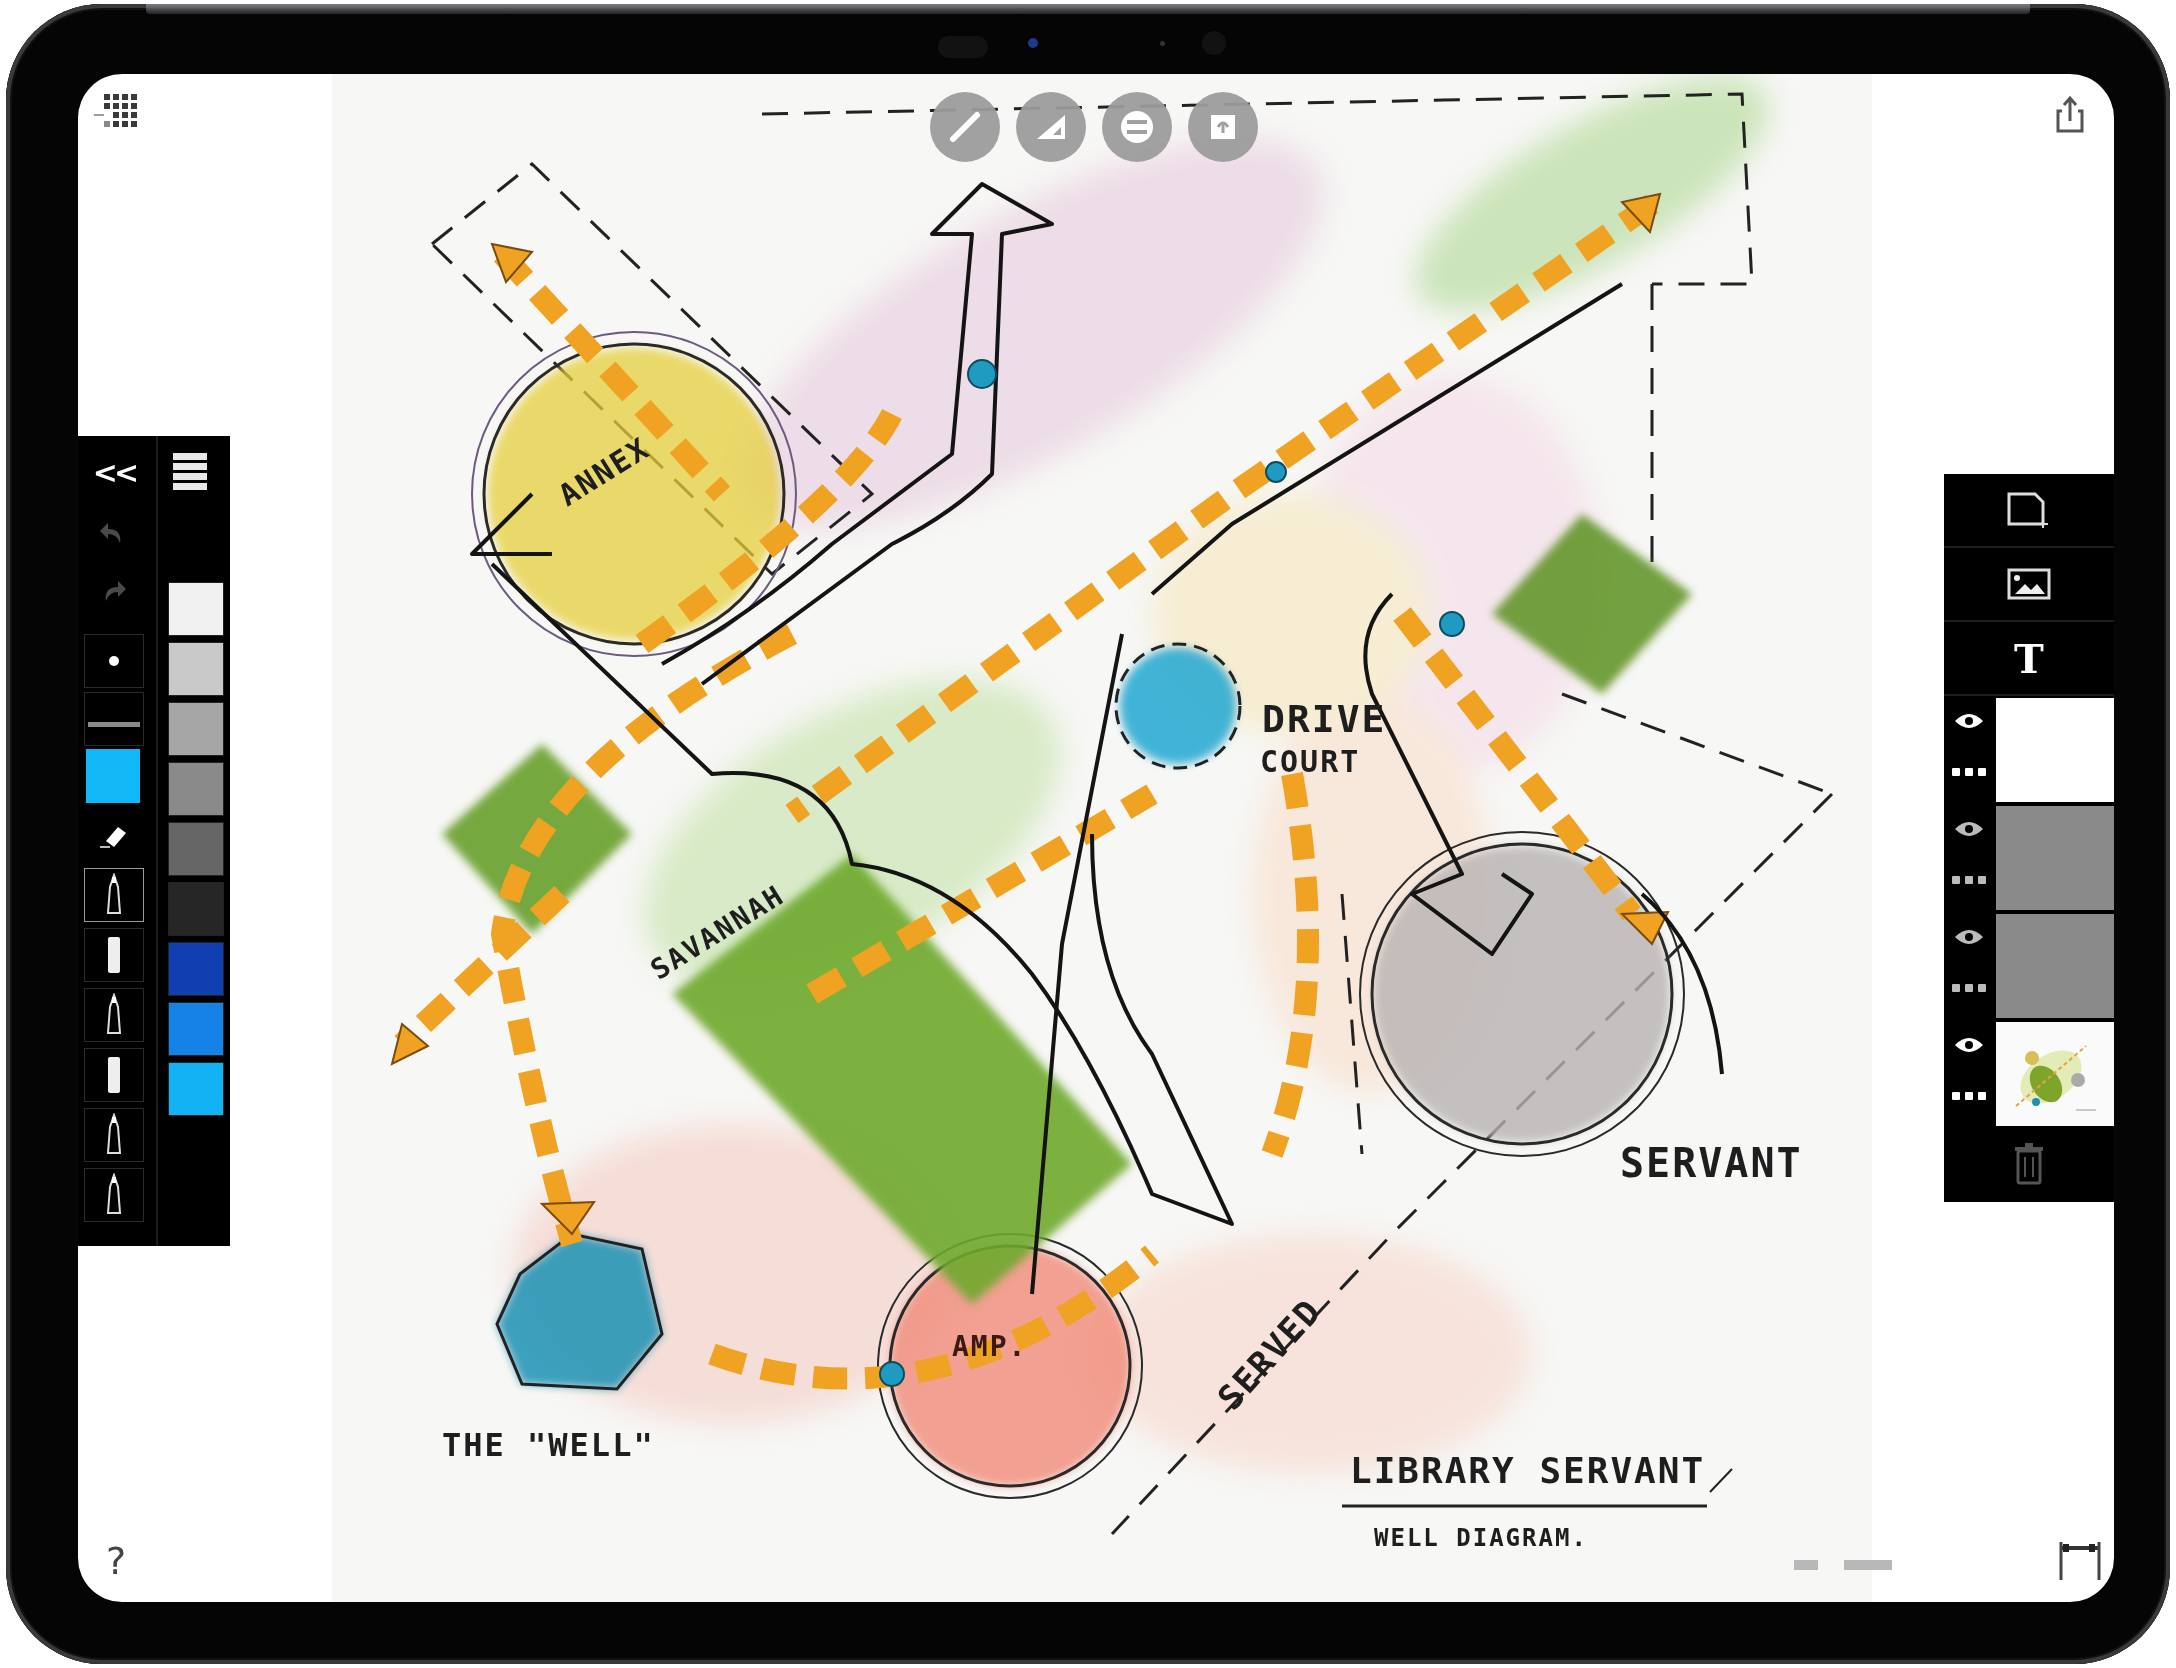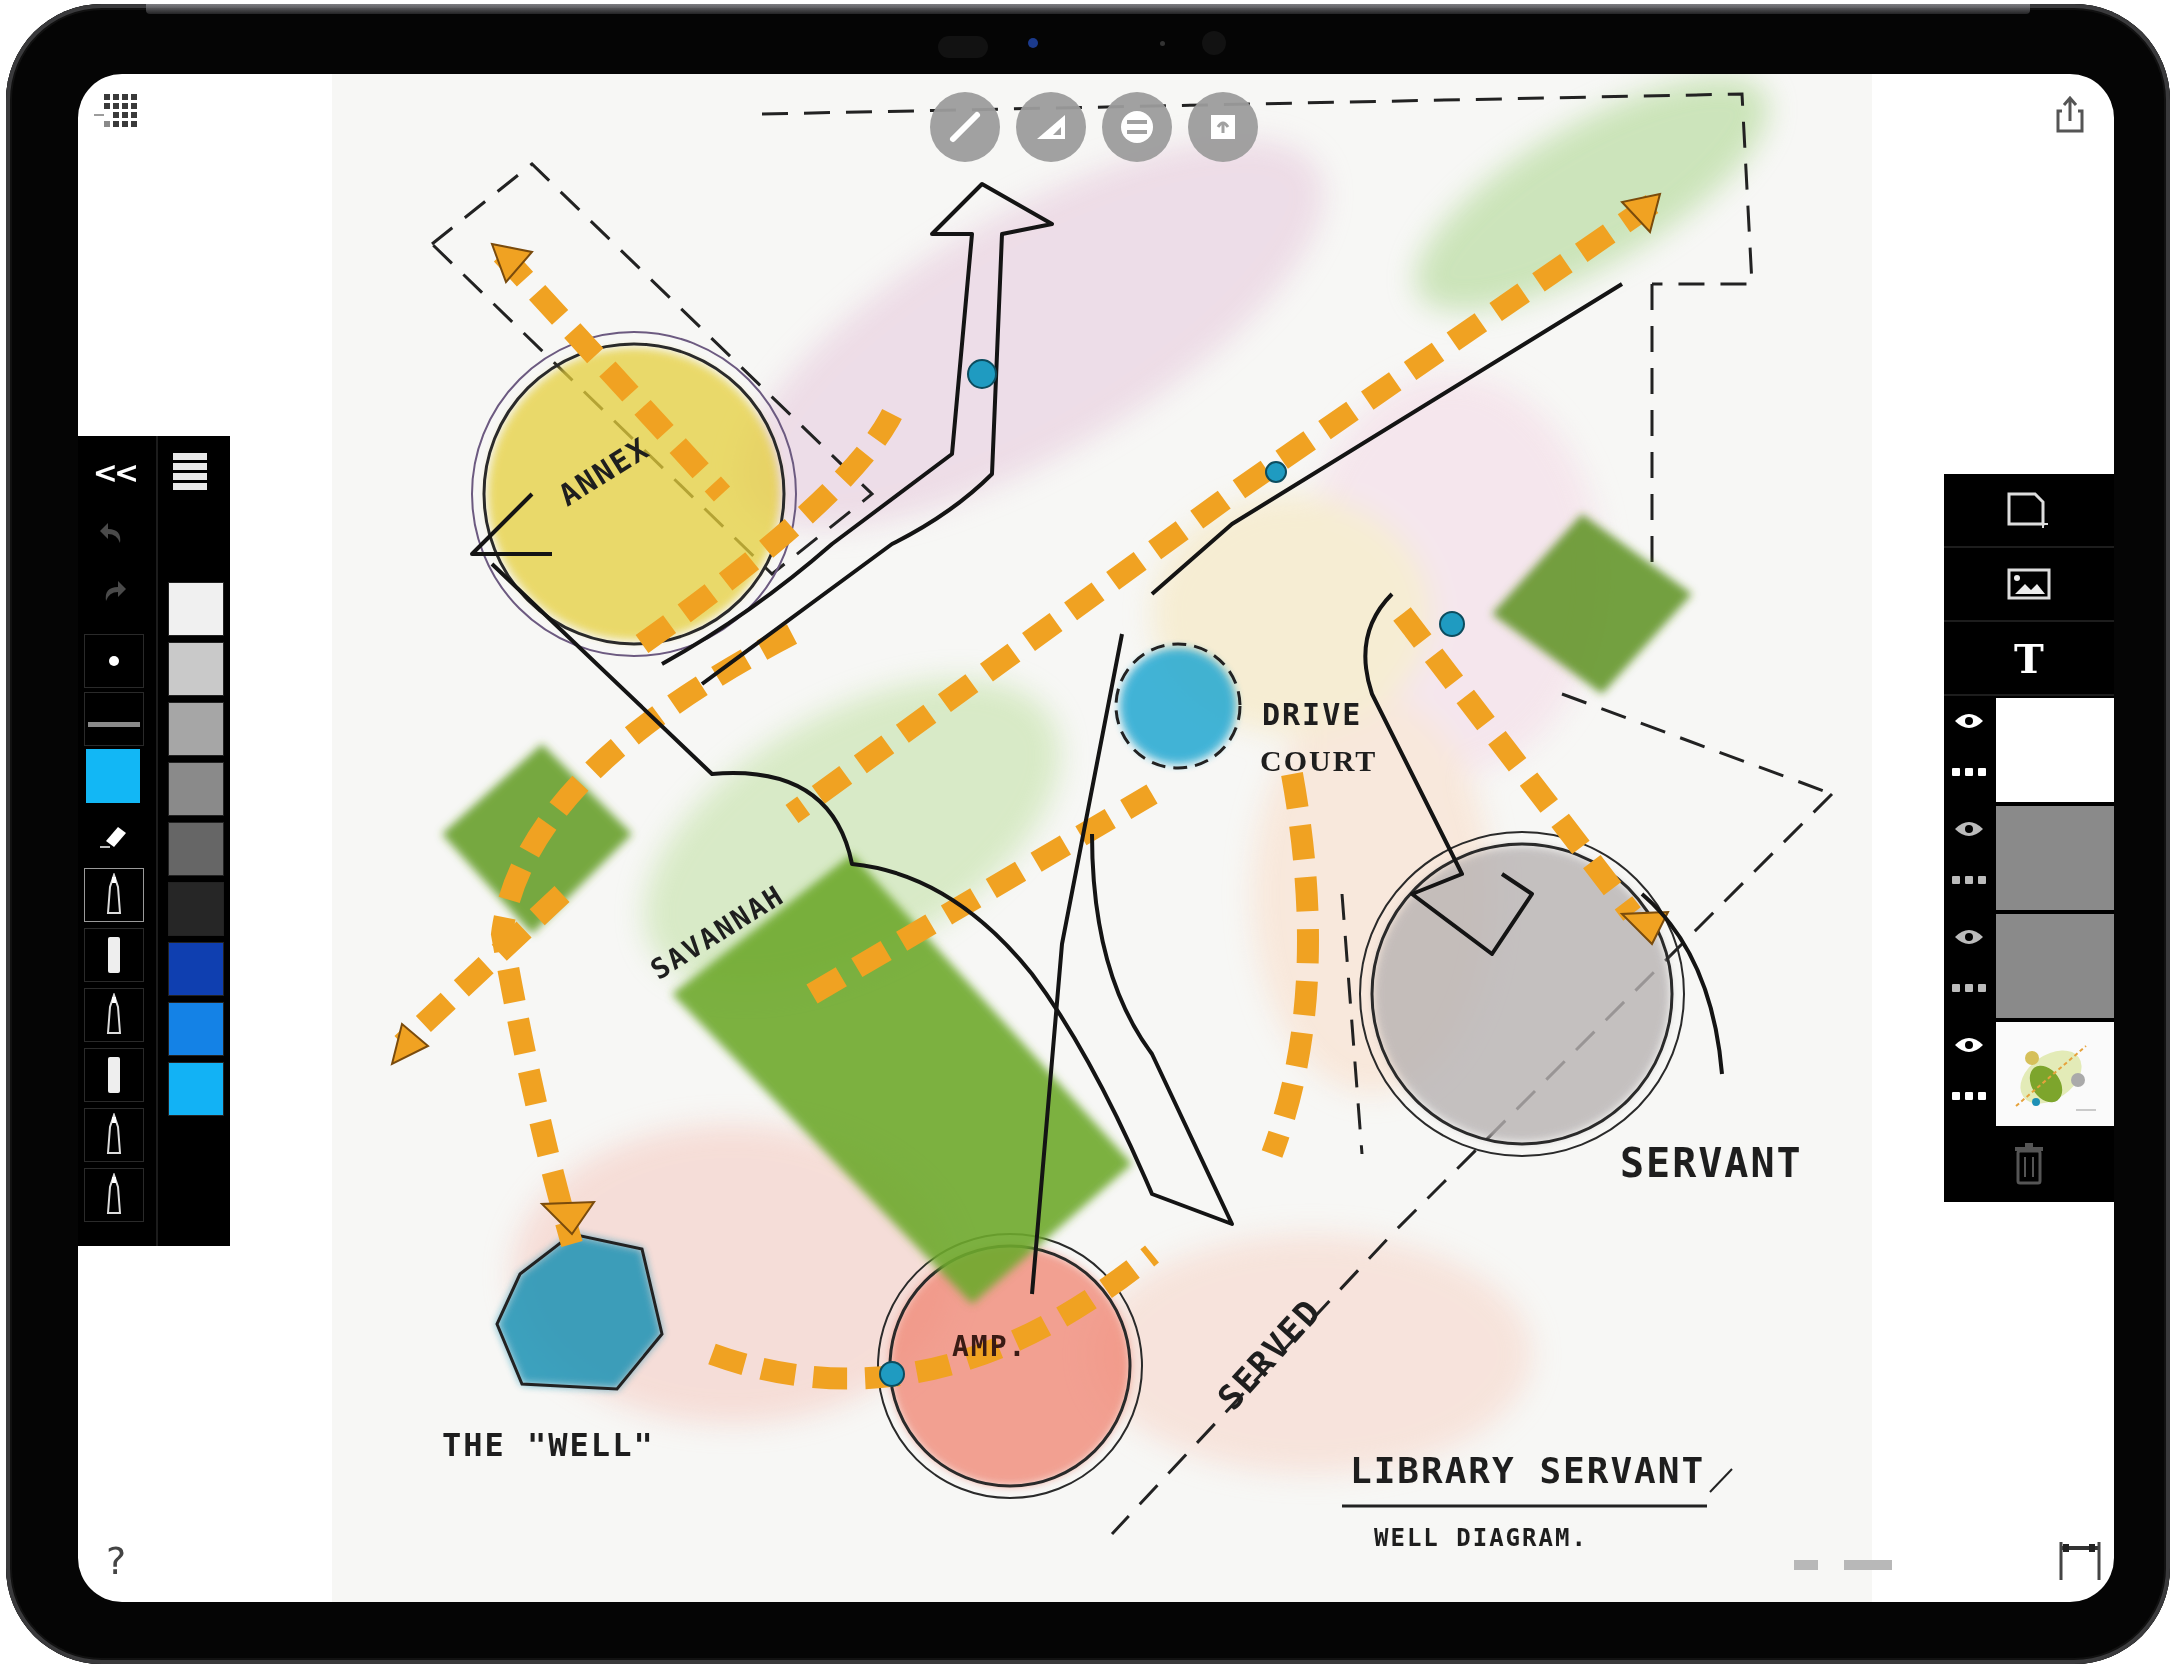--- a/index.html
+++ b/index.html
@@ -135,22 +135,22 @@
           <circle cx="944" cy="398" r="10"></circle>
           <circle cx="1120" cy="550" r="12"></circle>
           <circle cx="560" cy="1300" r="12"></circle>
         </g>
 
         <line x1="1010" y1="1432" x2="1375" y2="1432" stroke="#222" stroke-width="3"></line>
         <line x1="1400" y1="1395" x2="1378" y2="1418" stroke="#222" stroke-width="2"></line>
       </svg>
 
       <div class="sketch-label" style="left:222px;top:380px;font-size:30px;transform:rotate(-32deg);">ANNEX</div>
-      <div class="sketch-label" style="left:930px;top:623px;font-size:30px;">DRIVE</div>
-      <div class="sketch-label" style="left:928px;top:670px;font-size:30px;font-family:Liberation Serif, serif;">COURT</div>
+      <div class="sketch-label" style="left:930px;top:623px;font-size:38px;">DRIVE</div>
+      <div class="sketch-label" style="left:928px;top:670px;font-size:30px;">COURT</div>
       <div class="sketch-label" style="left:310px;top:842px;font-size:28px;transform:rotate(-32deg);">SAVANNAH</div>
       <div class="sketch-label" style="left:1288px;top:1066px;font-size:40px;">SERVANT</div>
       <div class="sketch-label" style="left:870px;top:1260px;font-size:34px;transform:rotate(-48deg);">SERVED</div>
       <div class="sketch-label" style="left:620px;top:1256px;font-size:28px;color:#3a1b14;text-align:center;">AMP.</div>
       <div class="sketch-label" style="left:110px;top:1352px;font-size:32px;">THE "WELL"</div>
       <div class="sketch-label" style="left:1018px;top:1376px;font-size:36px;">LIBRARY SERVANT</div>
       <div class="sketch-label" style="left:1042px;top:1450px;font-size:24px;">WELL DIAGRAM.</div>
     </div>
 
     <div class="icon-btn" style="left:14px;top:14px;width:50px;height:40px;">

